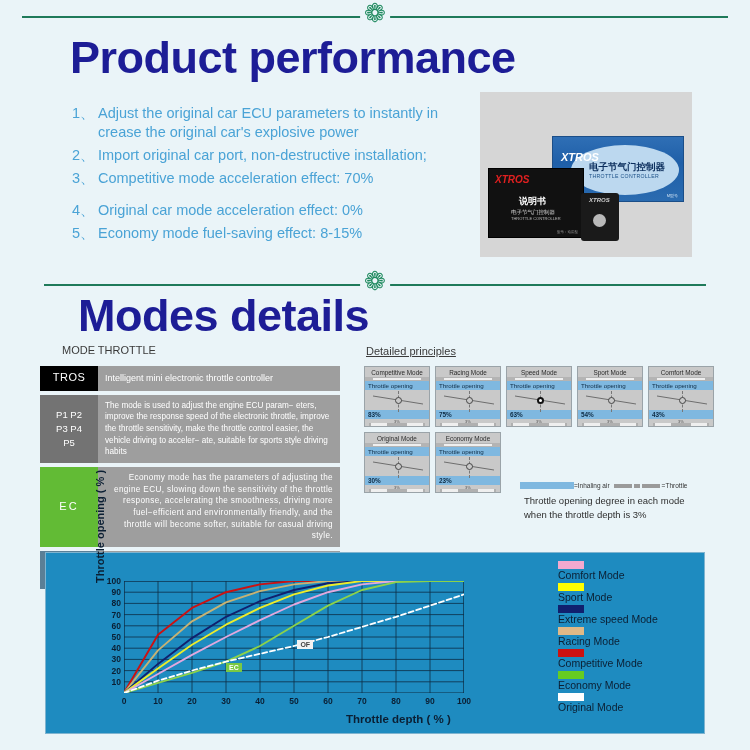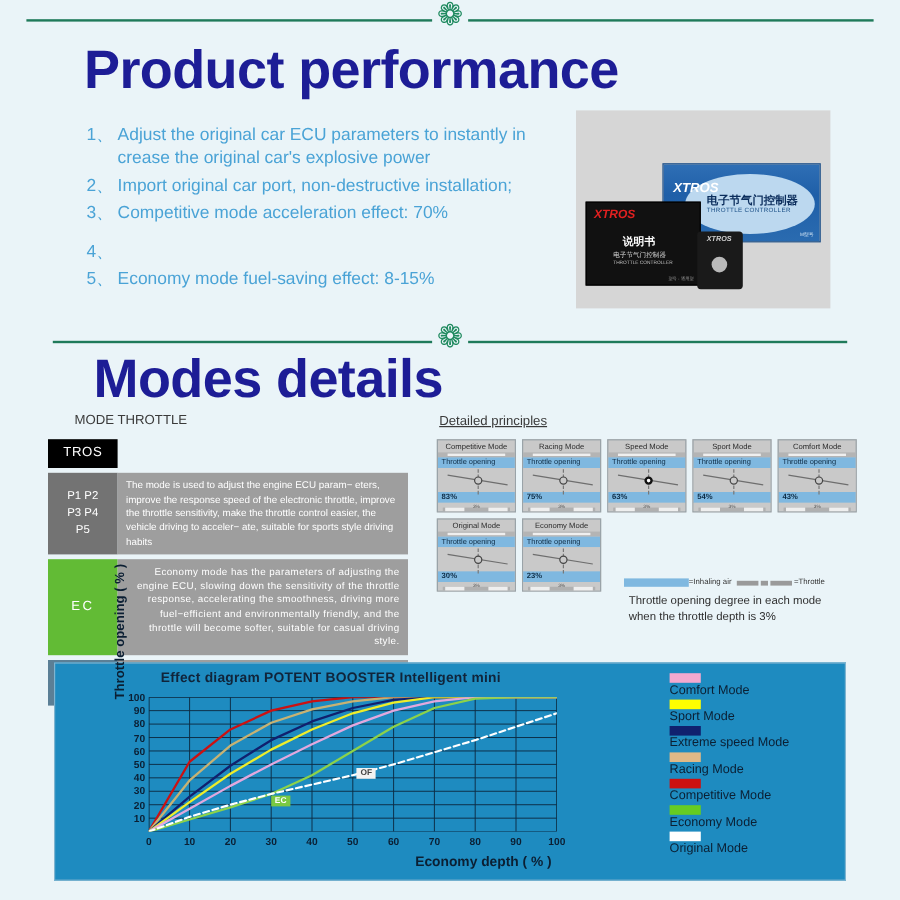--- a/index.html
+++ b/index.html
@@ -259,20 +259,21 @@
   <div class="bullet">
     <span class="num">2、</span>
     <span>Import original car port, non-destructive installation;</span>
   </div>
   <div class="bullet">
     <span class="num">3、</span>
     <span>Competitive mode acceleration effect: 70%</span>
   </div>
   <div class="bullet gap">
     <span class="num">4、</span>
+    <span>Original car mode acceleration effect: 0%</span>
   </div>
   <div class="bullet">
     <span class="num">5、</span>
     <span>Economy mode fuel-saving effect: 8-15%</span>
   </div>
 </div>
 
 <div class="photo">
   <div class="box-blue">
     <div class="ellipse"></div>
@@ -300,20 +301,21 @@
 </div>
 
 <div class="section-title" id="modes-title" style="position:absolute;top:288px;">Modes details</div>
 
 <div class="small-head" id="mode-detailed-label">MODE THROTTLE</div>
 <div class="small-head" id="detailed-principles-label">Detailed principles</div>
 
 <div class="mode-table">
   <div class="mrow">
     <div class="mtag black">TROS</div>
+    <div class="mdesc header">Intelligent mini electronic throttle controller</div>
   </div>
   <div class="mrow">
     <div class="mtag red" style="white-space:pre-line">P1  P2
 P3  P4
 P5</div>
     <div class="mdesc">The mode is used to adjust the engine ECU param− eters, improve the response speed of the electronic throttle, improve the throttle sensitivity, make the throttle control easier, the vehicle driving to acceler− ate, suitable for sports style driving habits</div>
   </div>
   <div class="mrow">
     <div class="mtag green">EC</div>
     <div class="mdesc tight">Economy mode has the parameters of adjusting the engine ECU, slowing down the sensitivity of the throttle response, accelerating the smoothness, driving more fuel−efficient and environmentally friendly, and the throttle will become softer, suitable for casual driving style.</div>
@@ -439,23 +441,22 @@
   </span>
   <span>=Throttle</span>
 </div>
 
 <div class="caption">
   <div>Throttle opening degree in each mode</div>
   <div>when the throttle depth is 3%</div>
 </div>
 
 <div class="chart-panel">
-  <div class="chart-head">Effect diagram  POTENT BOOSTER  Intelligent mini</div>
   <div class="ylab">Throttle opening ( % )</div>
-  <div class="xlab">Economy depth ( % )</div>
+  <div class="xlab">Throttle depth ( % )</div>
 
   <div class="plot">
     <svg id="plot-svg" width="340" height="112" viewBox="0 0 340 112" preserveAspectRatio="none">
         <rect x="0" y="0" width="340" height="112" fill="#1e8bc0" stroke="#0d2d45" stroke-width="1"></rect>
         <line x1="0" y1="0" x2="0" y2="112" stroke="#0d2d45" stroke-width="0.8"></line>
         <line x1="34" y1="0" x2="34" y2="112" stroke="#0d2d45" stroke-width="0.8"></line>
         <line x1="68" y1="0" x2="68" y2="112" stroke="#0d2d45" stroke-width="0.8"></line>
         <line x1="102" y1="0" x2="102" y2="112" stroke="#0d2d45" stroke-width="0.8"></line>
         <line x1="136" y1="0" x2="136" y2="112" stroke="#0d2d45" stroke-width="0.8"></line>
         <line x1="170" y1="0" x2="170" y2="112" stroke="#0d2d45" stroke-width="0.8"></line>

